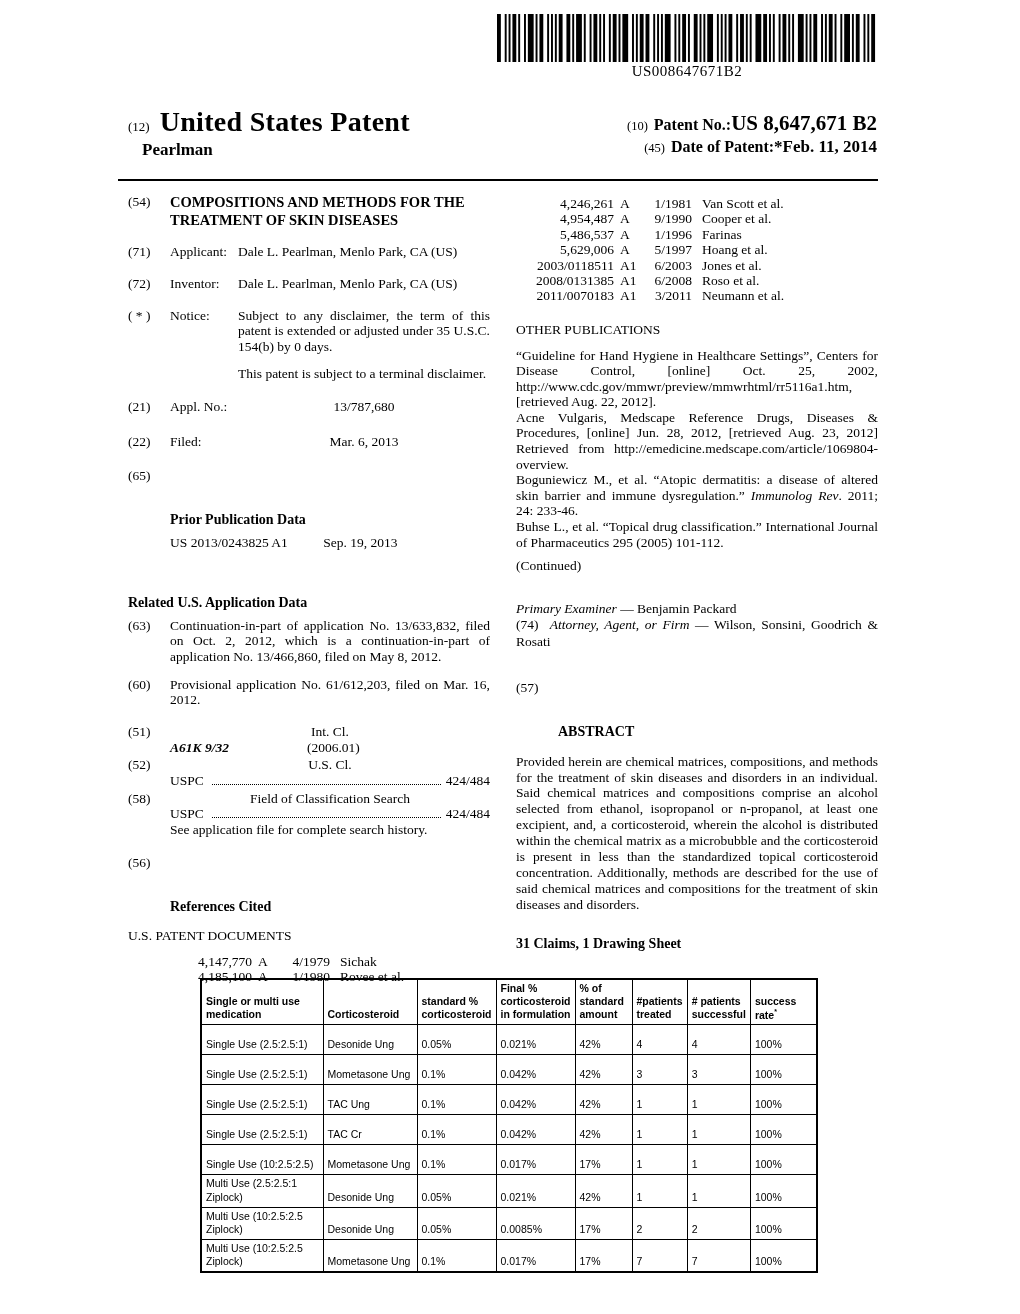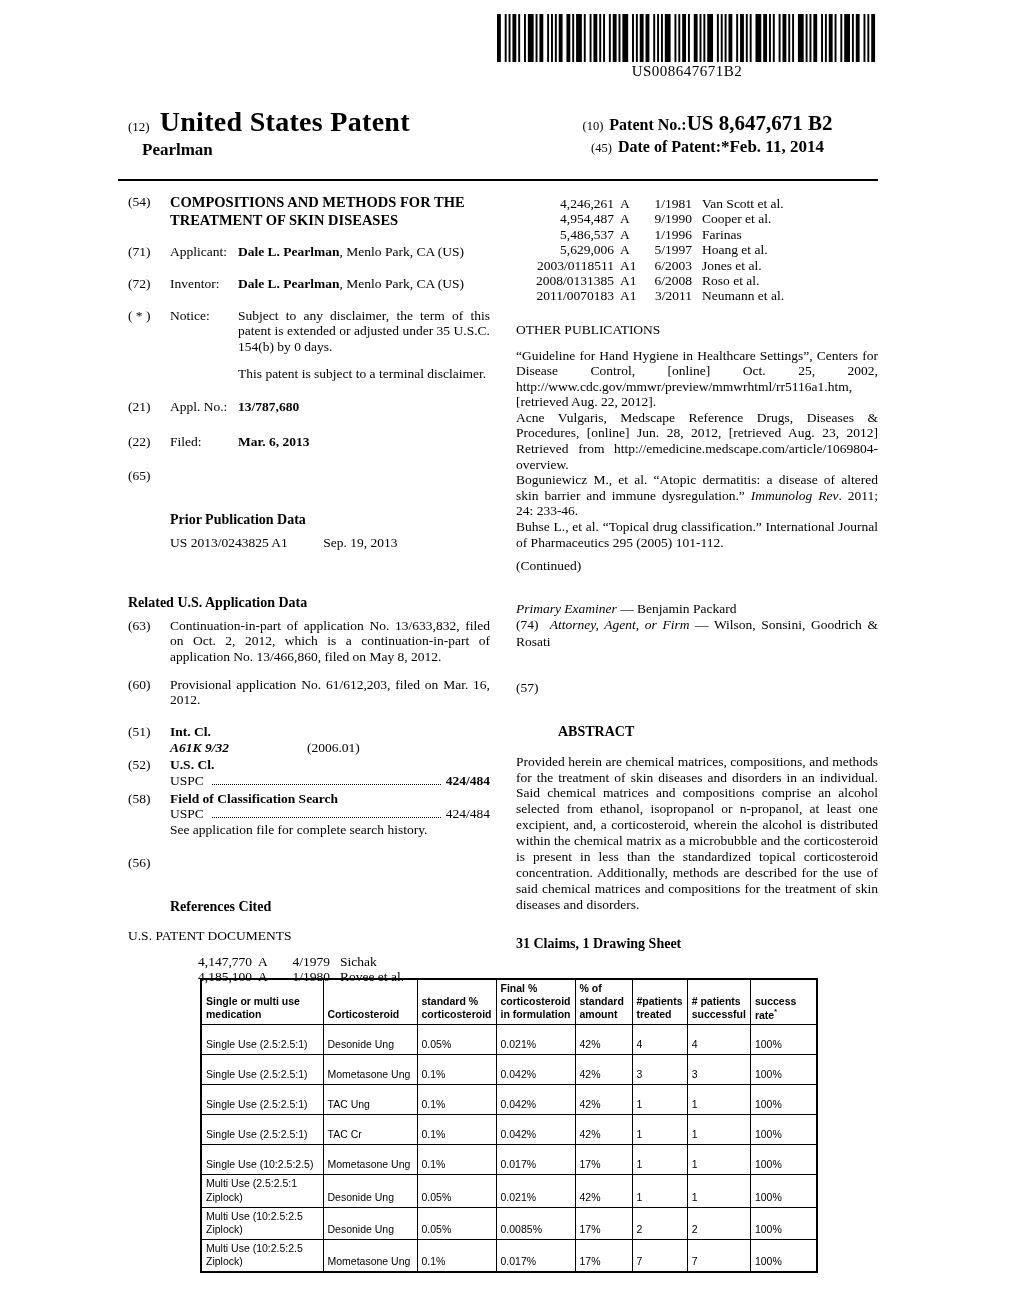--- a/index.html
+++ b/index.html
@@ -1,35 +1,35 @@
 <!DOCTYPE html>
 <html><head>
 <meta charset="utf-8">
 <style>
   html,body { margin:0; padding:0; background:#ffffff; }
   .page {
     position:relative; width:1020px; height:1314px; background:#ffffff;
     font-family:"Liberation Serif", serif; color:#000; overflow:hidden;
   }
-  .b { font-weight:bold; }
+  .b { font-weight:normal;text-align:center; }
   .it { font-style:italic; }
 
   
   .barcode-wrap { position:absolute; left:497px; top:14px; width:380px; text-align:center; }
   .barcode-svg { display:block; width:380px; height:48px; }
   .barcode-text { font-size:15px; margin-top:1px; letter-spacing:0.5px; }
 
   
   .header-left { position:absolute; left:128px; top:106px; }
   .hl-row1 { display:flex; align-items:baseline; }
   .h-num { font-size:13px; margin-right:10px; }
   .h-title { font-size:28px; font-weight:bold; letter-spacing:0.3px; }
   .h-surname { font-size:17px; font-weight:bold; margin-left:14px; margin-top:2px; }
   .header-right { position:absolute; left:538px; top:110px; width:339px; }
-  .hr-row { display:flex; align-items:baseline; justify-content:center; line-height:1.25; }
+  .hr-row { display:flex; align-items:baseline; justify-content:flex-end; line-height:1.25; }
   .hr-label { font-size:16px; font-weight:bold; white-space:nowrap; }
   .hr-label .h-num { font-size:12.5px; font-weight:normal; margin-right:6px; }
   .patent-no { font-size:21px; font-weight:bold; white-space:nowrap; }
   .patent-date { font-size:17px; font-weight:bold; white-space:nowrap; }
   .rule { position:absolute; left:118px; top:179px; width:760px; border-top:2px solid #000; }
 
   
   .col { position:absolute; font-size:13.5px; line-height:1.16; }
   .col-left  { left:128px; top:194px; width:362px; }
   .col-right { left:516px; top:196px; width:362px; }

